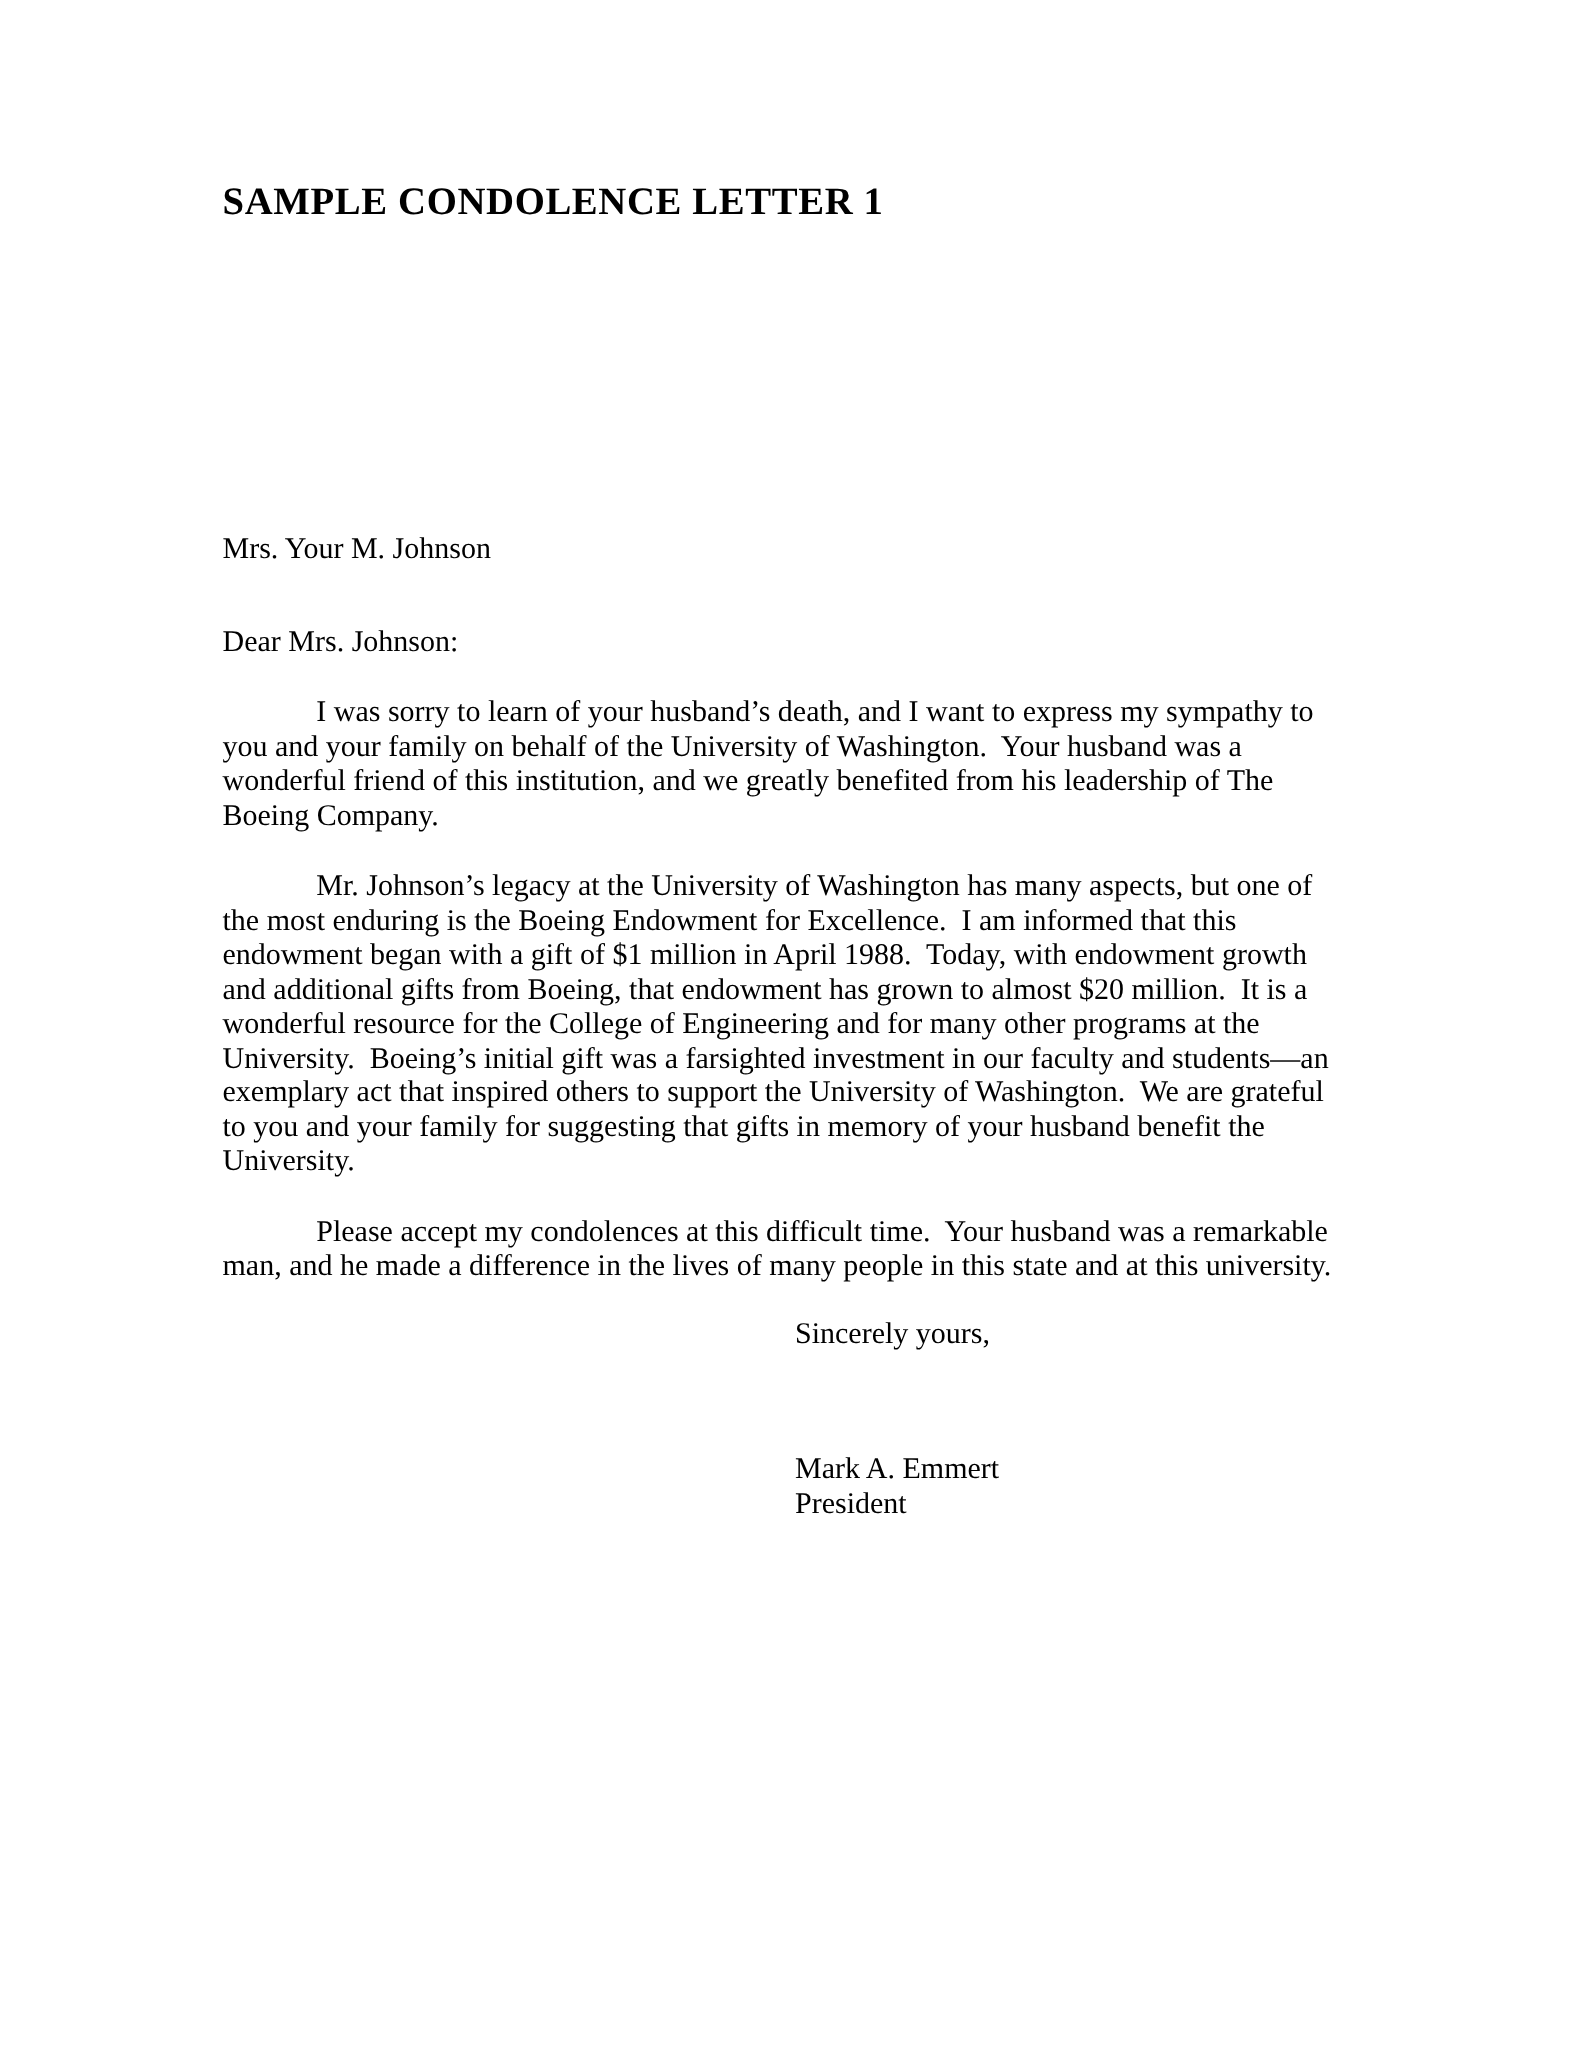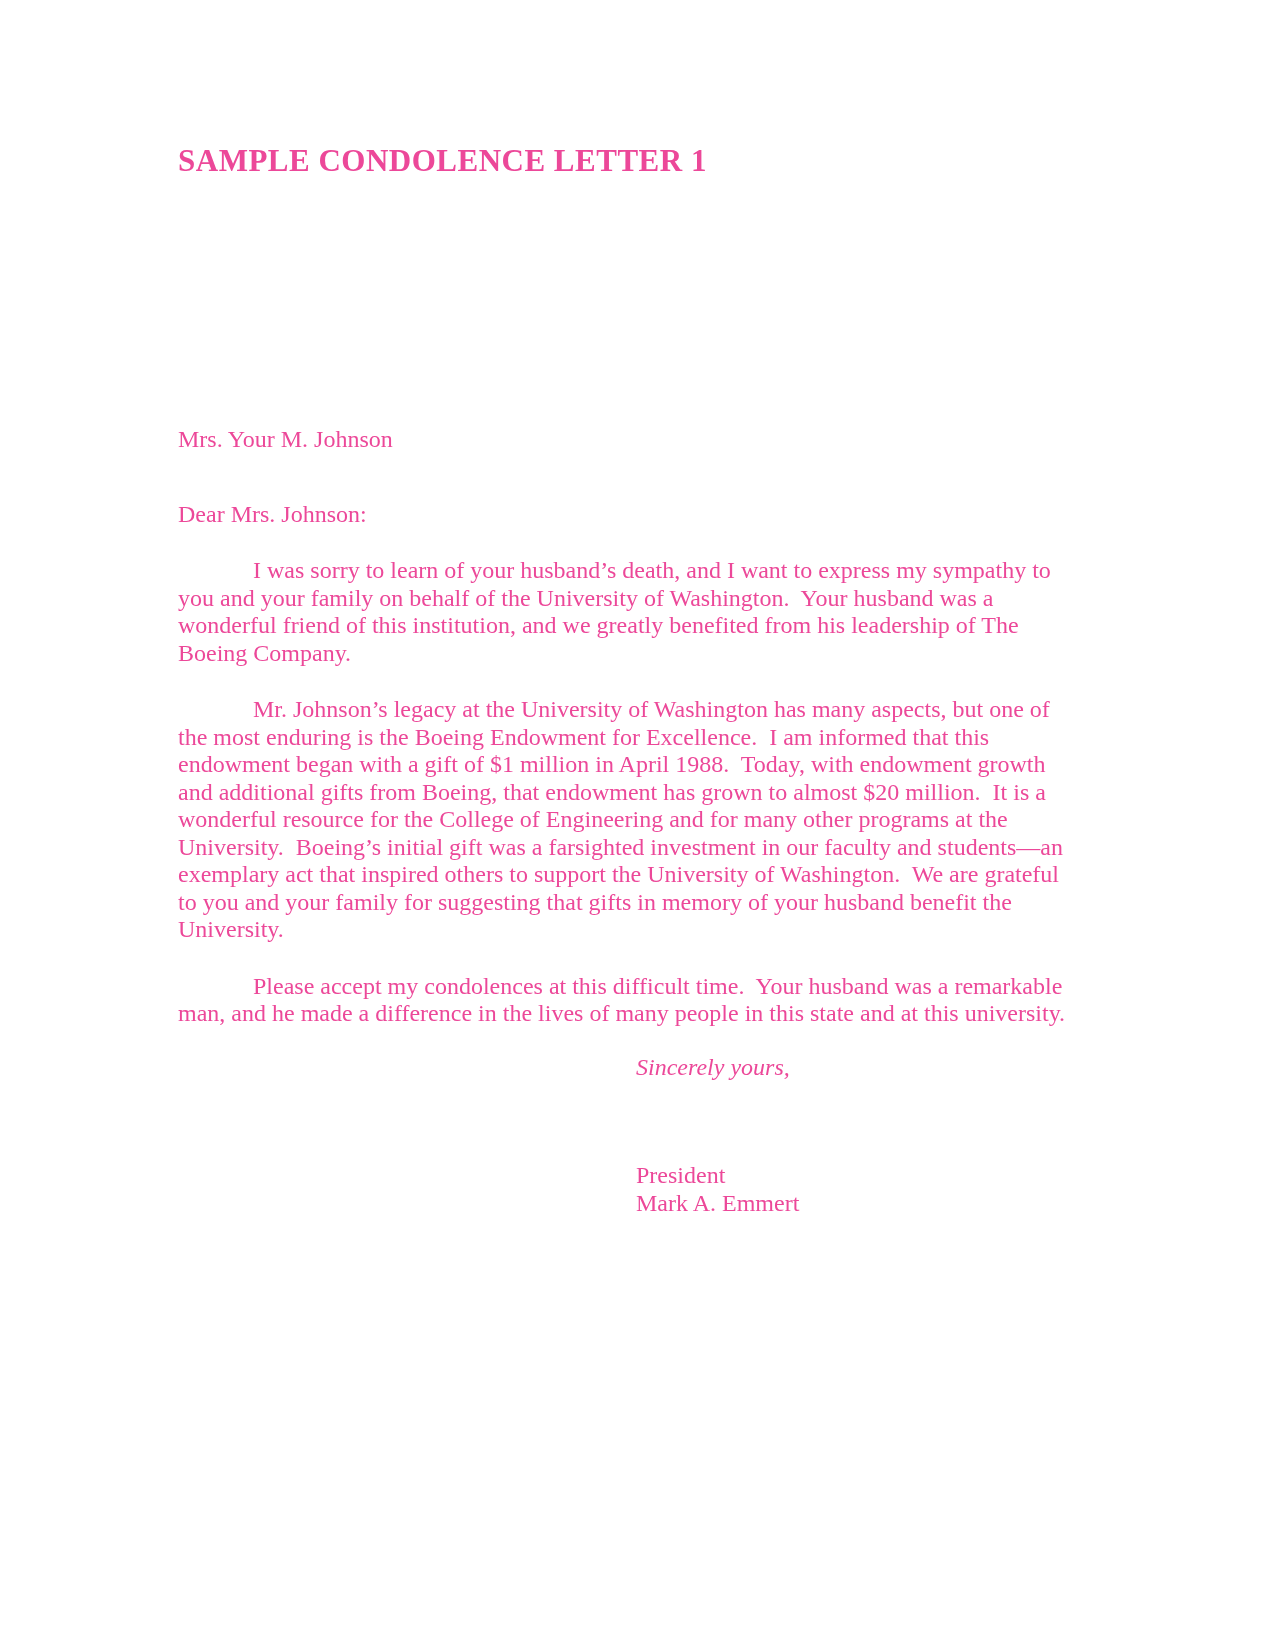--- a/index.html
+++ b/index.html
@@ -5,21 +5,21 @@
   html, body {
     margin: 0;
     padding: 0;
     background: #ffffff;
   }
   .page {
     position: relative;
     width: 1275px;
     height: 1650px;
     background: #ffffff;
-    color: #ec4899;
+    color: #000000;
     font-family: "Liberation Serif", "DejaVu Serif", serif;
     font-size: 24px;
     line-height: 27.5px;
     overflow: hidden;
   }
   .doc-title {
     margin: 143px 0 0 178px;
     font-size: 31px;
     line-height: 36px;
     font-weight: bold;
@@ -43,21 +43,20 @@
   .body-paragraph {
     margin: 29px 0 0 178px;
     width: 900px;
     text-indent: 75px;
     white-space: pre-wrap;
     text-align: left;
   }
   .closing {
     margin: 26px 0 0 636px;
     white-space: pre;
-    font-style: italic;
   }
   .signature-block {
     margin: 81px 0 0 636px;
   }
   .signature-block div {
     white-space: pre;
   }
 </style>
 </head>
 <body>
@@ -75,17 +74,17 @@
 
   <p class="body-paragraph">I was sorry to learn of your husband’s death, and I want to express my sympathy to you and your family on behalf of the University of Washington.  Your husband was a wonderful friend of this institution, and we greatly benefited from his leadership of The Boeing Company.</p>
 
   <p class="body-paragraph">Mr. Johnson’s legacy at the University of Washington has many aspects, but one of the most enduring is the Boeing Endowment for Excellence.  I am informed that this endowment began with a gift of $1 million in April 1988.  Today, with endowment growth and additional gifts from Boeing, that endowment has grown to almost $20 million.  It is a wonderful resource for the College of Engineering and for many other programs at the University.  Boeing’s initial gift was a farsighted investment in our faculty and students—an exemplary act that inspired others to support the University of Washington.  We are grateful to you and your family for suggesting that gifts in memory of your husband benefit the University.</p>
 
   <p class="body-paragraph">Please accept my condolences at this difficult time.  Your husband was a remarkable man, and he made a difference in the lives of many people in this state and at this university.</p>
 
   <div class="closing">Sincerely yours,</div>
 
   <div class="signature-block">
+    <div>Mark A. Emmert</div>
     <div>President</div>
-    <div>Mark A. Emmert</div>
   </div>
 
 </div>
 
 </body></html>

